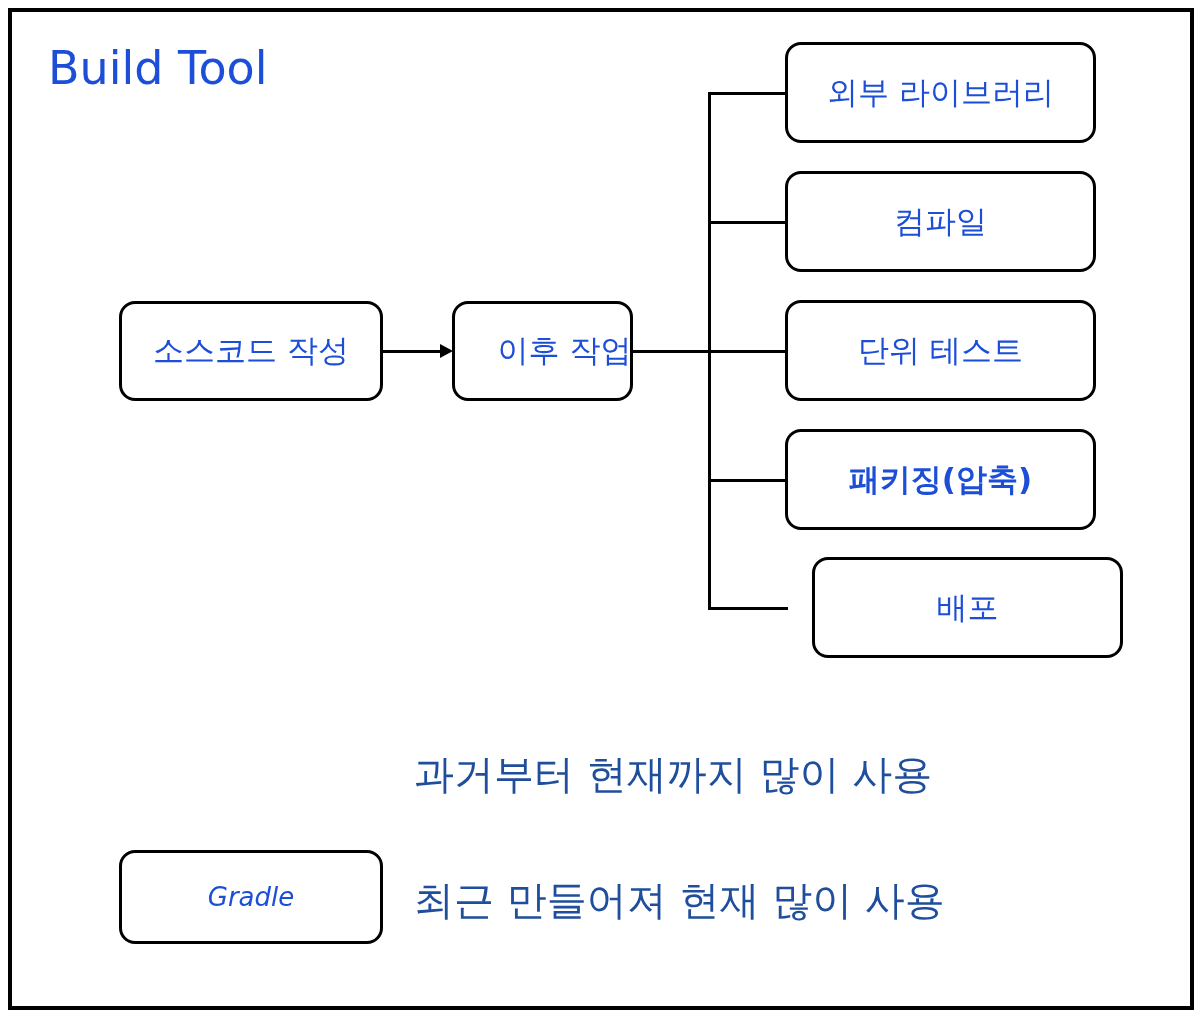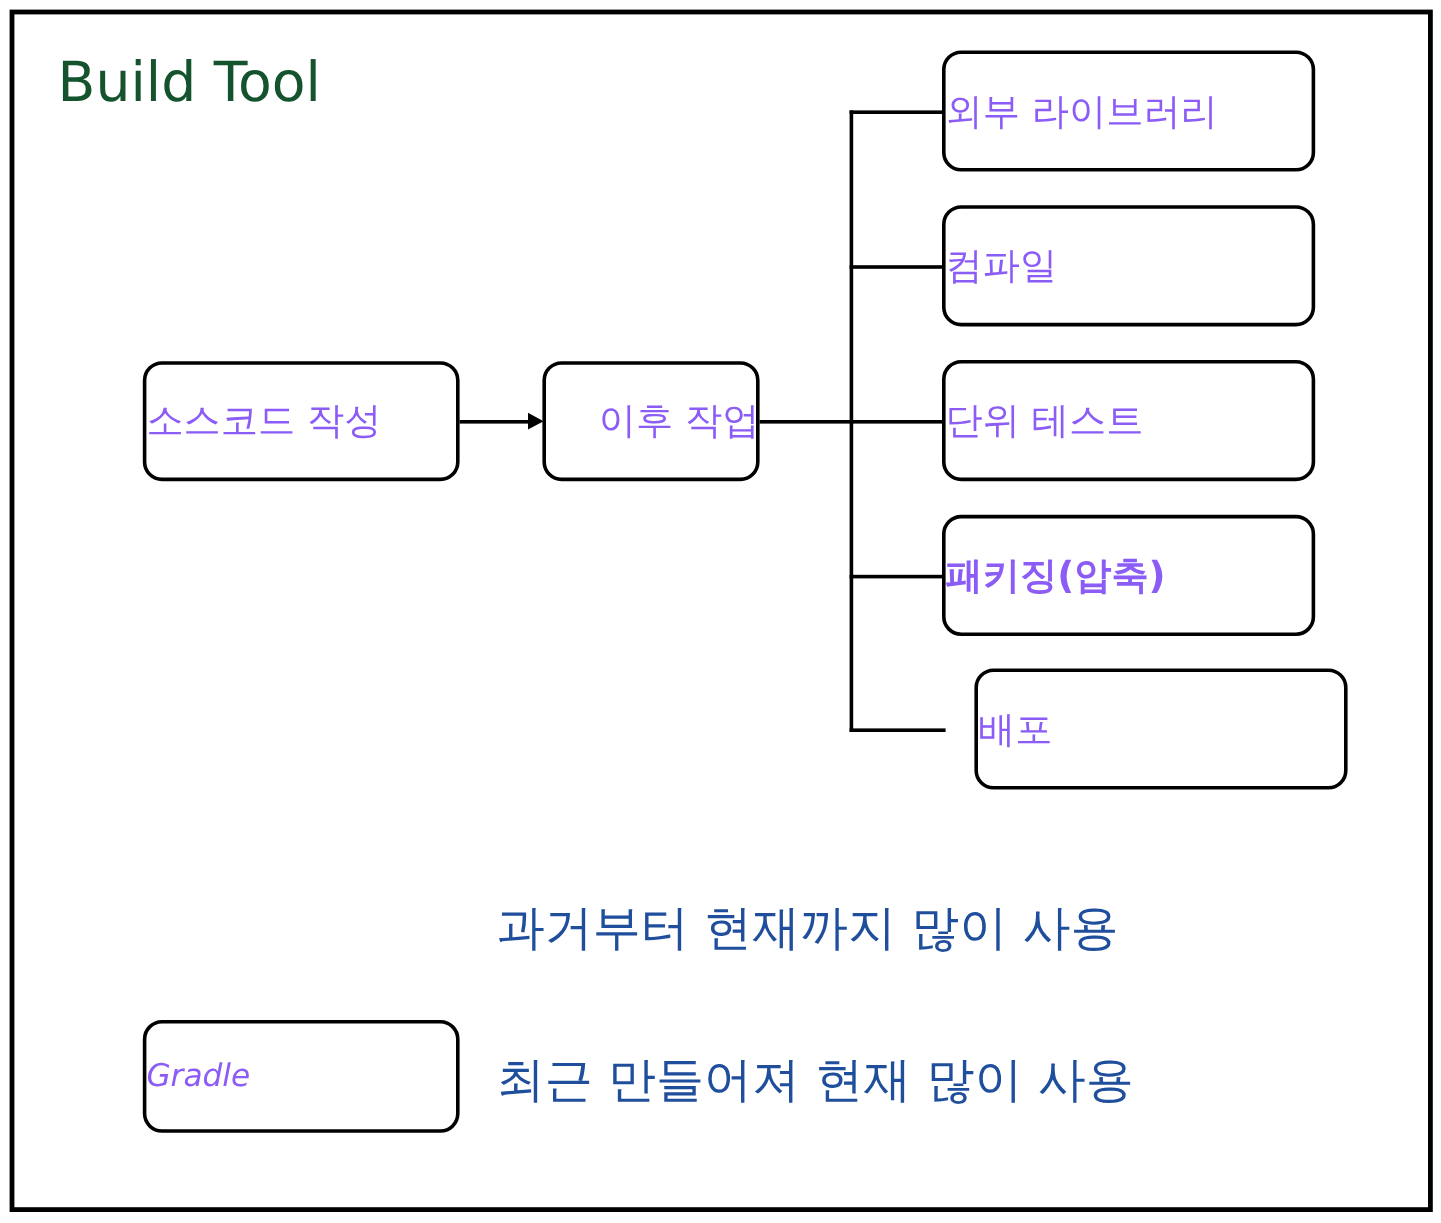--- a/index.html
+++ b/index.html
@@ -29,35 +29,36 @@
     border: 4px solid #000000;
     box-sizing: border-box;
   }
 
   .title {
     position: absolute;
     left: 48px;
     top: 42px;
     font-size: 46px;
     line-height: 1.15;
-    color: #14532d;
+    color: #1d4ed8;
     white-space: nowrap;
     font-family: "DejaVu Sans", "Liberation Sans", sans-serif;
   }
 
   
   .node {
     position: absolute;
     box-sizing: border-box;
     border: 3px solid #000000;
     border-radius: 16px;
     background: #ffffff;
     display: flex;
     align-items: center;
-    color: #8b5cf6;
+    justify-content: center;
+    color: #1d4ed8;
     text-align: center;
     white-space: nowrap;
   }
   .node.korean { font-size: 31px; }
   .node.latin  { font-size: 26px; }
 
   
   .line {
     position: absolute;
     background: #000000;

